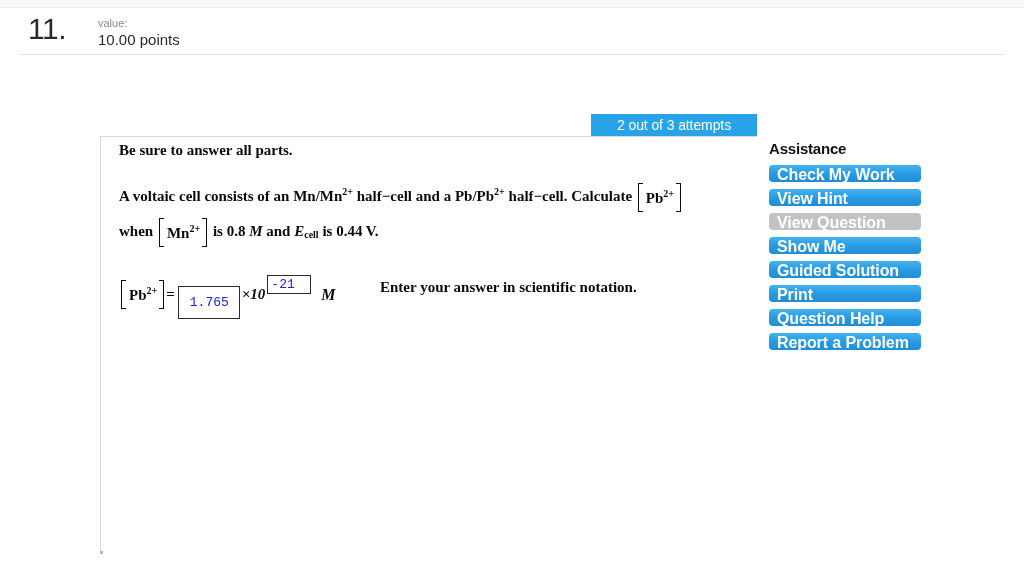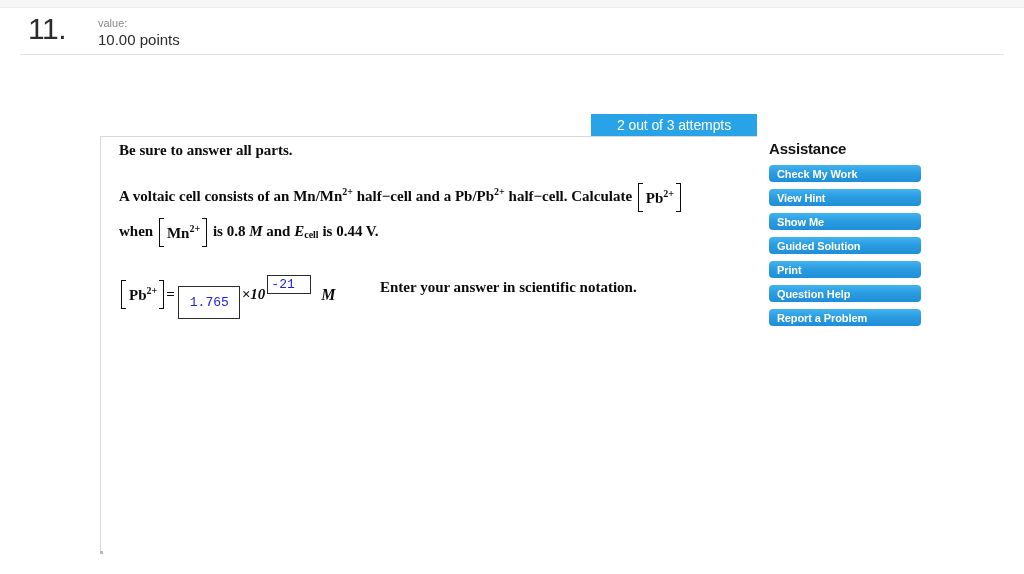--- a/index.html
+++ b/index.html
@@ -206,21 +206,21 @@
   }
   .asst-btn {
     display: block;
     width: 152px;
     height: 17px;
     margin-bottom: 7px;
     border-radius: 4px;
     box-sizing: border-box;
     background: linear-gradient(to bottom, #41b2ef 0%, #2a9ae0 52%, #1e8ed8 100%);
     color: #ffffff;
-    font-size: 11px;
+    font-size: 16px;
     font-weight: bold;
     line-height: 17px;
     padding-left: 8px;
     text-align: left;
     border: none;
     cursor: pointer;
     font-family: "Liberation Sans", sans-serif;
     letter-spacing: -0.1px;
   }
   .asst-btn.disabled {
@@ -268,19 +268,20 @@
   <span class="brk"><span>Pb</span><sup class="chg">2+</sup></span><span>=</span><input id="mantissa-input" class="ansbox" type="text" value="1.765" style=""><span id="times-ten">×10</span><input id="exponent-input" class="ansbox" type="text" value="-21" style=""><span id="unit-m">M</span>
 </div>
 
 <div id="enter-note" class="qtext">Enter your answer in scientific notation.</div>
 
 <div id="assistance">
   <div id="assistance-title">Assistance</div>
   <div id="assistance-buttons">
       <button class="asst-btn">Check My Work</button>
       <button class="asst-btn">View Hint</button>
+      <button class="asst-btn disabled" disabled="">View Question</button>
       <button class="asst-btn">Show Me</button>
       <button class="asst-btn">Guided Solution</button>
       <button class="asst-btn">Print</button>
       <button class="asst-btn">Question Help</button>
       <button class="asst-btn">Report a Problem</button>
     </div>
 </div>
 
 </body></html>

